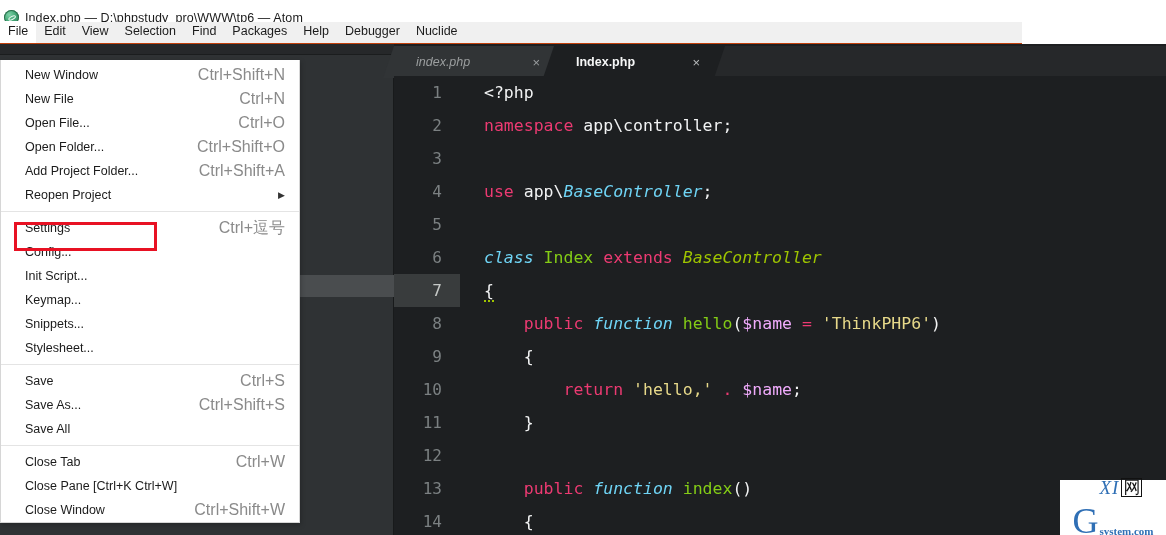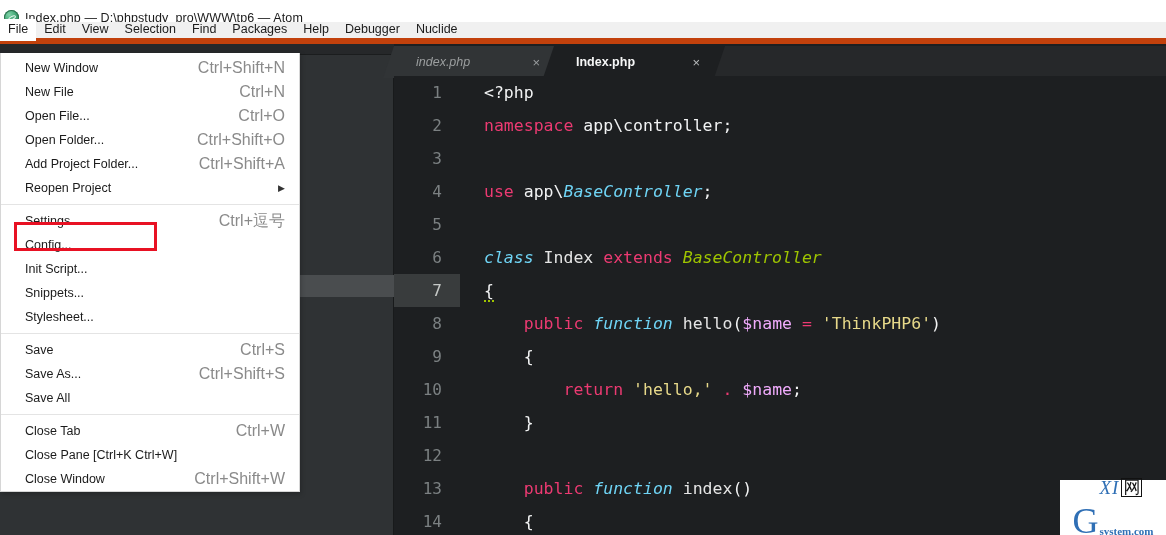--- a/index.html
+++ b/index.html
@@ -53,25 +53,25 @@
     font-size: 12.5px;
     color: #1b1b1b;
     letter-spacing: .1px;
     white-space: nowrap;
   }
 
   
   .menubar {
     position: absolute;
     left: 0; top: 22px;
-    width: 1166px; height: 22px;
+    width: 1022px; height: 22px;
     background: #f0f0f0;
-    border-bottom: 6px solid #c2410c;
-    display: flex;
-    align-items: center;
+    border-bottom: 1px solid #c2410c;
+    display: flex;
+    align-items: flex-end;
     box-sizing: border-box;
   }
   .menubar-item {
     font-size: 12.5px;
     color: #1b1b1b;
     padding: 0 8px;
     line-height: 21px;
     height: 22px;
     white-space: nowrap;
     cursor: default;
@@ -232,30 +232,30 @@
   }
   .code-line.active .code-text .brace-cursor {
     border-bottom: 2px dotted #9ec400;
   }
 
   
   .tk-kw   { color: #ec3a72; }   
   .tk-plain{ color: #f2f3f4; }   
   .tk-cls  { color: #6fd4f5; font-style: italic; }  
   .tk-type { color: #9ec400; font-style: italic; }  
-  .tk-name { color: #e5e5e5; }   
+  .tk-name { color: #84cc16; }   
   .tk-fn   { color: #6fd4f5; font-style: italic; }  
   .tk-var  { color: #f0abfc; }   
   .tk-str  { color: #e7d98a; }   
   .tk-tag  { color: #f2f3f4; }
 
   
   .dropdown {
     position: absolute;
-    left: 0; top: 53px;
+    left: 0; top: 60px;
     width: 300px;
     background: #ffffff;
     border: 1px solid #d6d6d6;
     border-top: none;
     box-shadow: 1px 2px 5px rgba(0,0,0,.22);
     box-sizing: border-box;
     padding: 3px 0 0 0;
     z-index: 20;
   }
   .menu-row {
@@ -434,20 +434,23 @@
         <span class="m-label">Settings</span>
         <span class="m-accel">Ctrl+逗号</span>
       </div>
       <div class="menu-row">
         <span class="m-label">Config...</span>
       </div>
       <div class="menu-row">
         <span class="m-label">Init Script...</span>
       </div>
       <div class="menu-row">
+        <span class="m-label">Keymap...</span>
+      </div>
+      <div class="menu-row">
         <span class="m-label">Snippets...</span>
       </div>
       <div class="menu-row">
         <span class="m-label">Stylesheet...</span>
       </div>
       <div class="menu-sep"></div>
       <div class="menu-row">
         <span class="m-label">Save</span>
         <span class="m-accel">Ctrl+S</span>
       </div>

